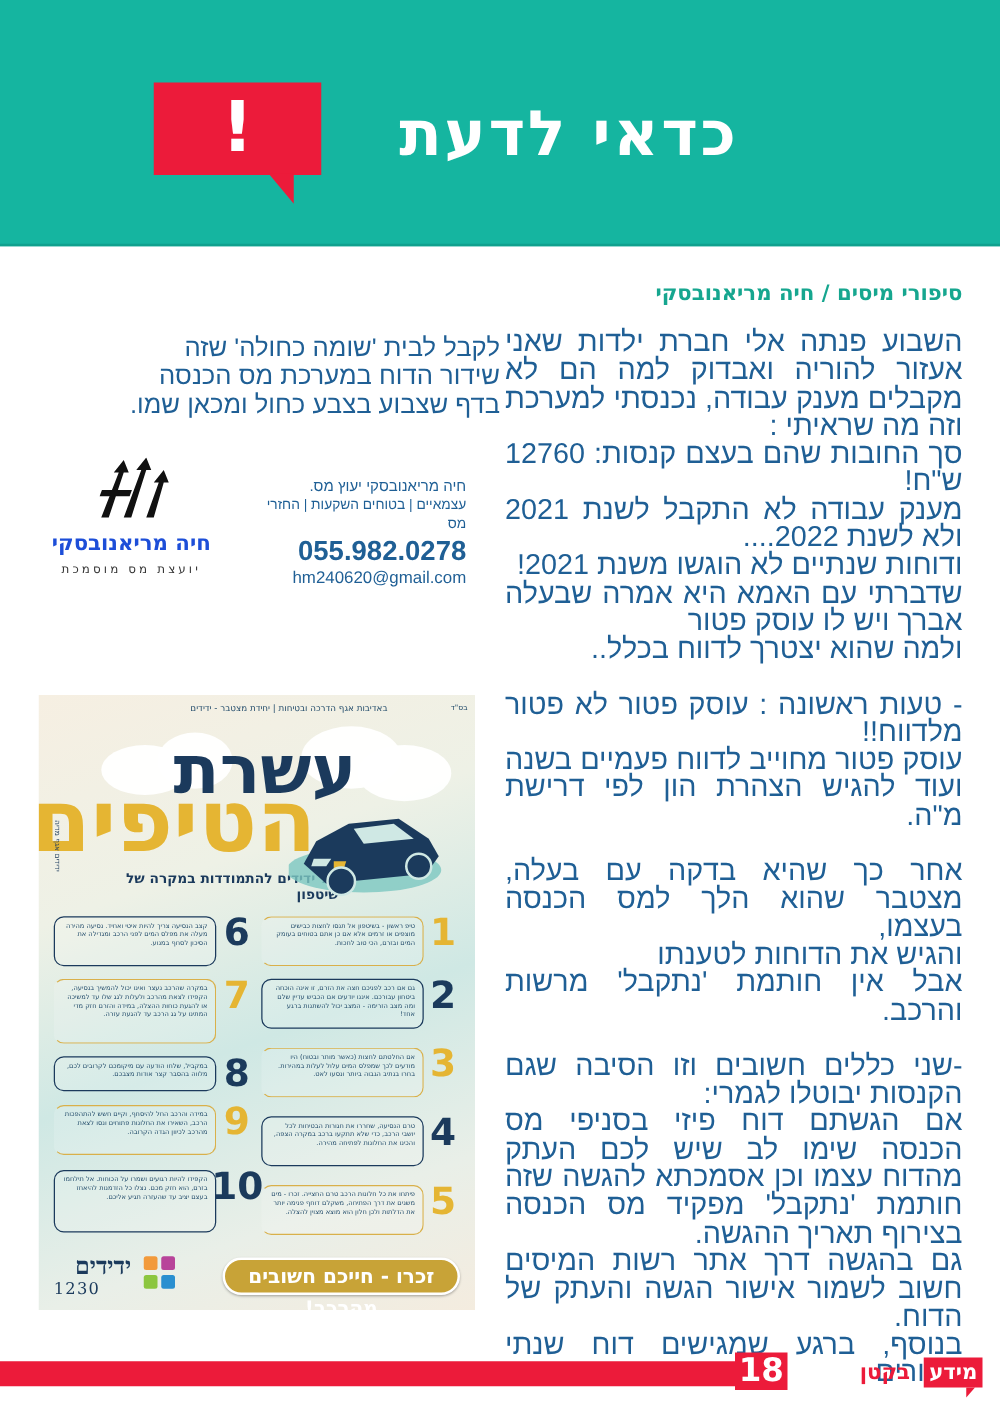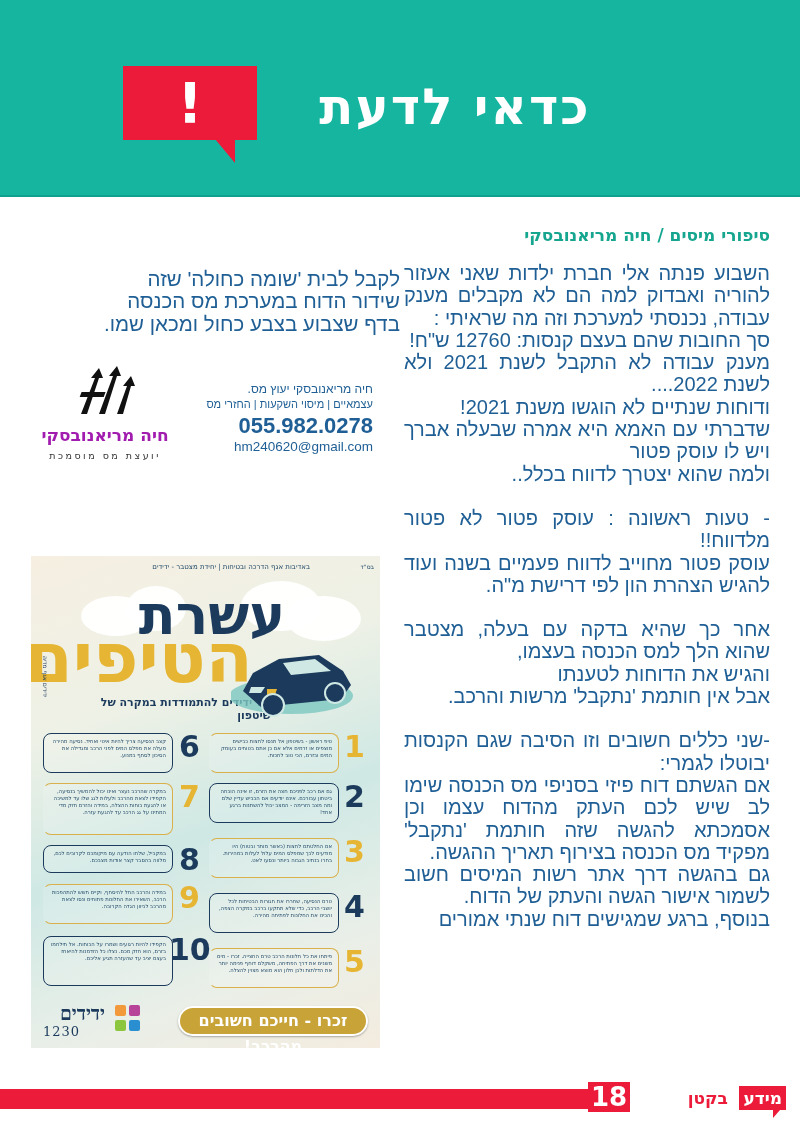--- a/index.html
+++ b/index.html
@@ -10,35 +10,35 @@
   .header { position: absolute; left: 0; top: 0; width: 800px; height: 197px; background: #15b5a0; border-bottom: 2px solid #10a18e; }
   .alert-bubble { position: absolute; left: 123px; top: 66px; width: 134px; height: 74px; background: #ec1b3a; }
   .alert-tail { position: absolute; left: 215px; top: 139px; width: 0; height: 0; border-left: 20px solid transparent; border-right: 0 solid transparent; border-top: 24px solid #ec1b3a; }
   .alert-mark { position: absolute; left: 0; top: 0; width: 134px; height: 74px; display: flex; align-items: center; justify-content: center; color: #ffffff; font-family: "DejaVu Sans", sans-serif; font-weight: bold; font-size: 56px; line-height: 1; }
   .header-title { position: absolute; left: 285px; top: 72px; width: 340px; height: 70px; direction: rtl; text-align: center; color: #ffffff; font-family: "DejaVu Sans", sans-serif; font-weight: bold; font-size: 50px; line-height: 70px; letter-spacing: 2px; }
 
   
   .byline { position: absolute; right: 30px; top: 225px; direction: rtl; color: #16a68f; font-weight: bold; font-size: 17px; font-family: "DejaVu Sans", sans-serif; }
 
   
-  .article { position: absolute; right: 30px; top: 262px; width: 366px; direction: rtl; text-align: justify; color: #1f5f95; font-family: "Liberation Sans", sans-serif; font-size: 20px; line-height: 22.3px; }
+  .article { position: absolute; right: 30px; top: 262px; width: 366px; direction: rtl; text-align: justify; color: #1f5f95; font-family: "Liberation Sans", sans-serif; font-size: 23px; line-height: 22.3px; }
   .article p { margin: 0; }
   .article .gap { height: 22px; }
 
   
   .left-text { position: absolute; left: 95px; top: 268px; width: 305px; direction: rtl; text-align: right; color: #1f5f95; font-family: "Liberation Sans", sans-serif; font-size: 20.5px; line-height: 22.3px; }
 
   
   .card-info { position: absolute; left: 205px; top: 382px; width: 168px; direction: rtl; text-align: right; color: #1f5f95; font-family: "Liberation Sans", sans-serif; }
   .card-line1 { font-size: 12px; line-height: 15px; }
   .card-line2 { font-size: 11px; line-height: 15px; }
   .card-phone { font-size: 22px; font-weight: bold; line-height: 27px; direction: ltr; text-align: right; }
   .card-email { font-size: 13.5px; line-height: 16px; direction: ltr; text-align: right; }
   .logo-mark { position: absolute; left: 77px; top: 366px; width: 60px; height: 50px; }
-  .logo-name { position: absolute; left: 35px; top: 425px; width: 140px; direction: rtl; text-align: center; color: #a21caf; font-weight: bold; font-size: 17px; font-family: "DejaVu Sans", sans-serif; }
+  .logo-name { position: absolute; left: 35px; top: 425px; width: 140px; direction: rtl; text-align: center; color: #1d4ed8; font-weight: bold; font-size: 17px; font-family: "DejaVu Sans", sans-serif; }
   .logo-sub { position: absolute; left: 35px; top: 450px; width: 140px; direction: rtl; text-align: center; color: #333; font-size: 9.5px; letter-spacing: 2.5px; font-family: "DejaVu Sans", sans-serif; }
 
   
   .poster { position: absolute; left: 31px; top: 556px; width: 349px; height: 492px; overflow: hidden;
     background: linear-gradient(160deg, #f6efe2 0%, #eef1e6 30%, #cfe8e4 55%, #e9efe8 80%, #f4ecdf 100%); }
   .poster-top { position: absolute; right: 70px; top: 7px; font-size: 7px; color: #234c6b; direction: rtl; font-family: "DejaVu Sans", sans-serif; }
   .poster-corner { position: absolute; right: 6px; top: 7px; font-size: 6px; color: #234c6b; direction: rtl; }
   .cloud { position: absolute; background: #ffffff; border-radius: 50%; opacity: 0.95; }
   .poster-title1 { position: absolute; left: 96px; top: 30px; width: 170px; direction: rtl; text-align: center; color: #1b3a5c; font-weight: bold; font-size: 54px; line-height: 60px; font-family: "DejaVu Sans", sans-serif; }
   .poster-title2 { position: absolute; left: 42px; top: 72px; width: 180px; direction: rtl; text-align: center; color: #e5b533; font-weight: bold; font-size: 69px; line-height: 60px; font-family: "DejaVu Sans", sans-serif; }
@@ -98,21 +98,21 @@
   <p>-שני כללים חשובים וזו הסיבה שגם הקנסות יבוטלו לגמרי:</p>
   <p>אם הגשתם דוח פיזי בסניפי מס הכנסה שימו לב שיש לכם העתק מהדוח עצמו וכן אסמכתא להגשה שזה חותמת 'נתקבל' מפקיד מס הכנסה בצירוף תאריך ההגשה.</p>
   <p>גם בהגשה דרך אתר רשות המיסים חשוב לשמור אישור הגשה והעתק של הדוח.</p>
   <p>בנוסף, ברגע שמגישים דוח שנתי אמורים</p>
 </div>
 
 <div class="left-text">לקבל לבית 'שומה כחולה' שזה שידור הדוח במערכת מס הכנסה בדף שצבוע בצבע כחול ומכאן שמו.</div>
 
 <div class="card-info">
   <div class="card-line1">חיה מריאנובסקי יעוץ מס.</div>
-  <div class="card-line2">עצמאיים | מיסוי השקעות | החזרי מס</div>
+  <div class="card-line2">עצמאיים | בטוחים השקעות | החזרי מס</div>
   <div class="card-phone">055.982.0278</div>
   <div class="card-email">hm240620@gmail.com</div>
 </div>
 <svg class="logo-mark" viewBox="0 0 60 50">
   <polygon points="4,48 18,12 14,12 22,2 26,12 22,12 10,48" fill="#111"></polygon>
   <polygon points="22,48 36,10 32,10 40,0 44,10 40,10 28,48" fill="#111"></polygon>
   <polygon points="40,48 50,20 46,20 54,10 58,20 54,20 46,48" fill="#111"></polygon>
   <rect x="14" y="26" width="24" height="5" fill="#111" transform="skewX(-20)"></rect>
 </svg>
 <div class="logo-name">חיה מריאנובסקי</div>

